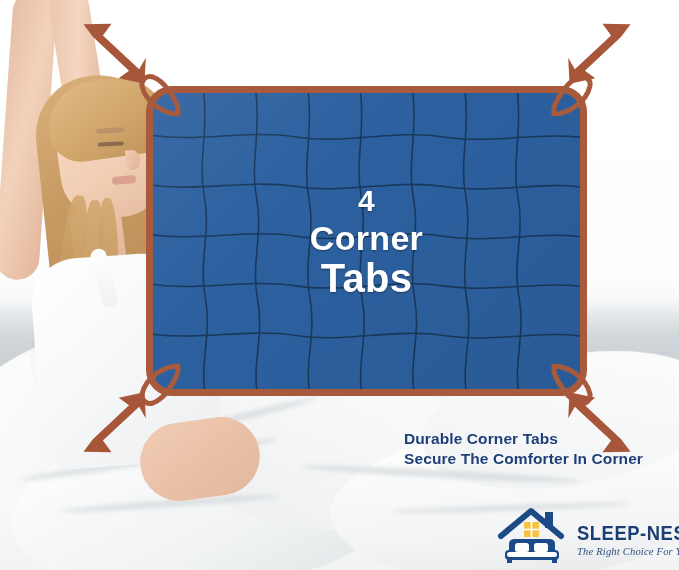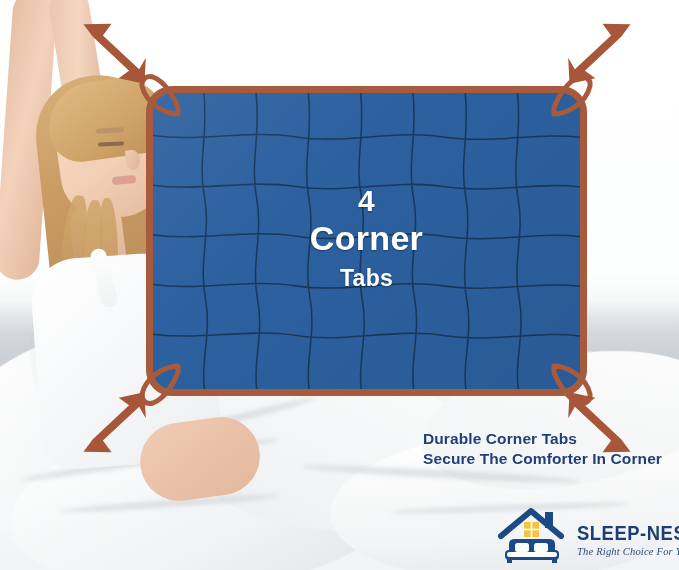--- a/index.html
+++ b/index.html
@@ -157,29 +157,28 @@
   
   .headline{
     position:absolute;left:146px;top:86px;width:441px;height:310px;
     display:flex;flex-direction:column;align-items:center;justify-content:center;
     color:#ffffff;font-weight:bold;
     text-shadow:0 1px 2px rgba(0,0,0,.35);
     pointer-events:none;
   }
   .headline .l1{font-size:30px;line-height:34px;letter-spacing:.5px;}
   .headline .l2{font-size:34px;line-height:40px;letter-spacing:.3px;}
-  .headline .l3{font-size:23px;line-height:40px;letter-spacing:.3px;}
+  .headline .l3{font-size:40px;line-height:40px;letter-spacing:.3px;}
 
   
   .caption{
     position:absolute;left:404px;top:429px;
     color:#1f3f78;font-weight:bold;font-size:15.5px;line-height:20px;
     letter-spacing:.1px;
     text-shadow:0 1px 1px rgba(255,255,255,.75);
-    margin-left:19px;
   }
 
   
   .logo{
     position:absolute;left:497px;top:504px;width:175px;height:62px;
     display:flex;align-items:center;gap:6px;
   }
   .logo-mark{width:74px;height:58px;flex:0 0 auto;}
   .logo-mark svg{display:block;}
   .logo-text{display:flex;flex-direction:column;justify-content:center;padding-top:8px;}

